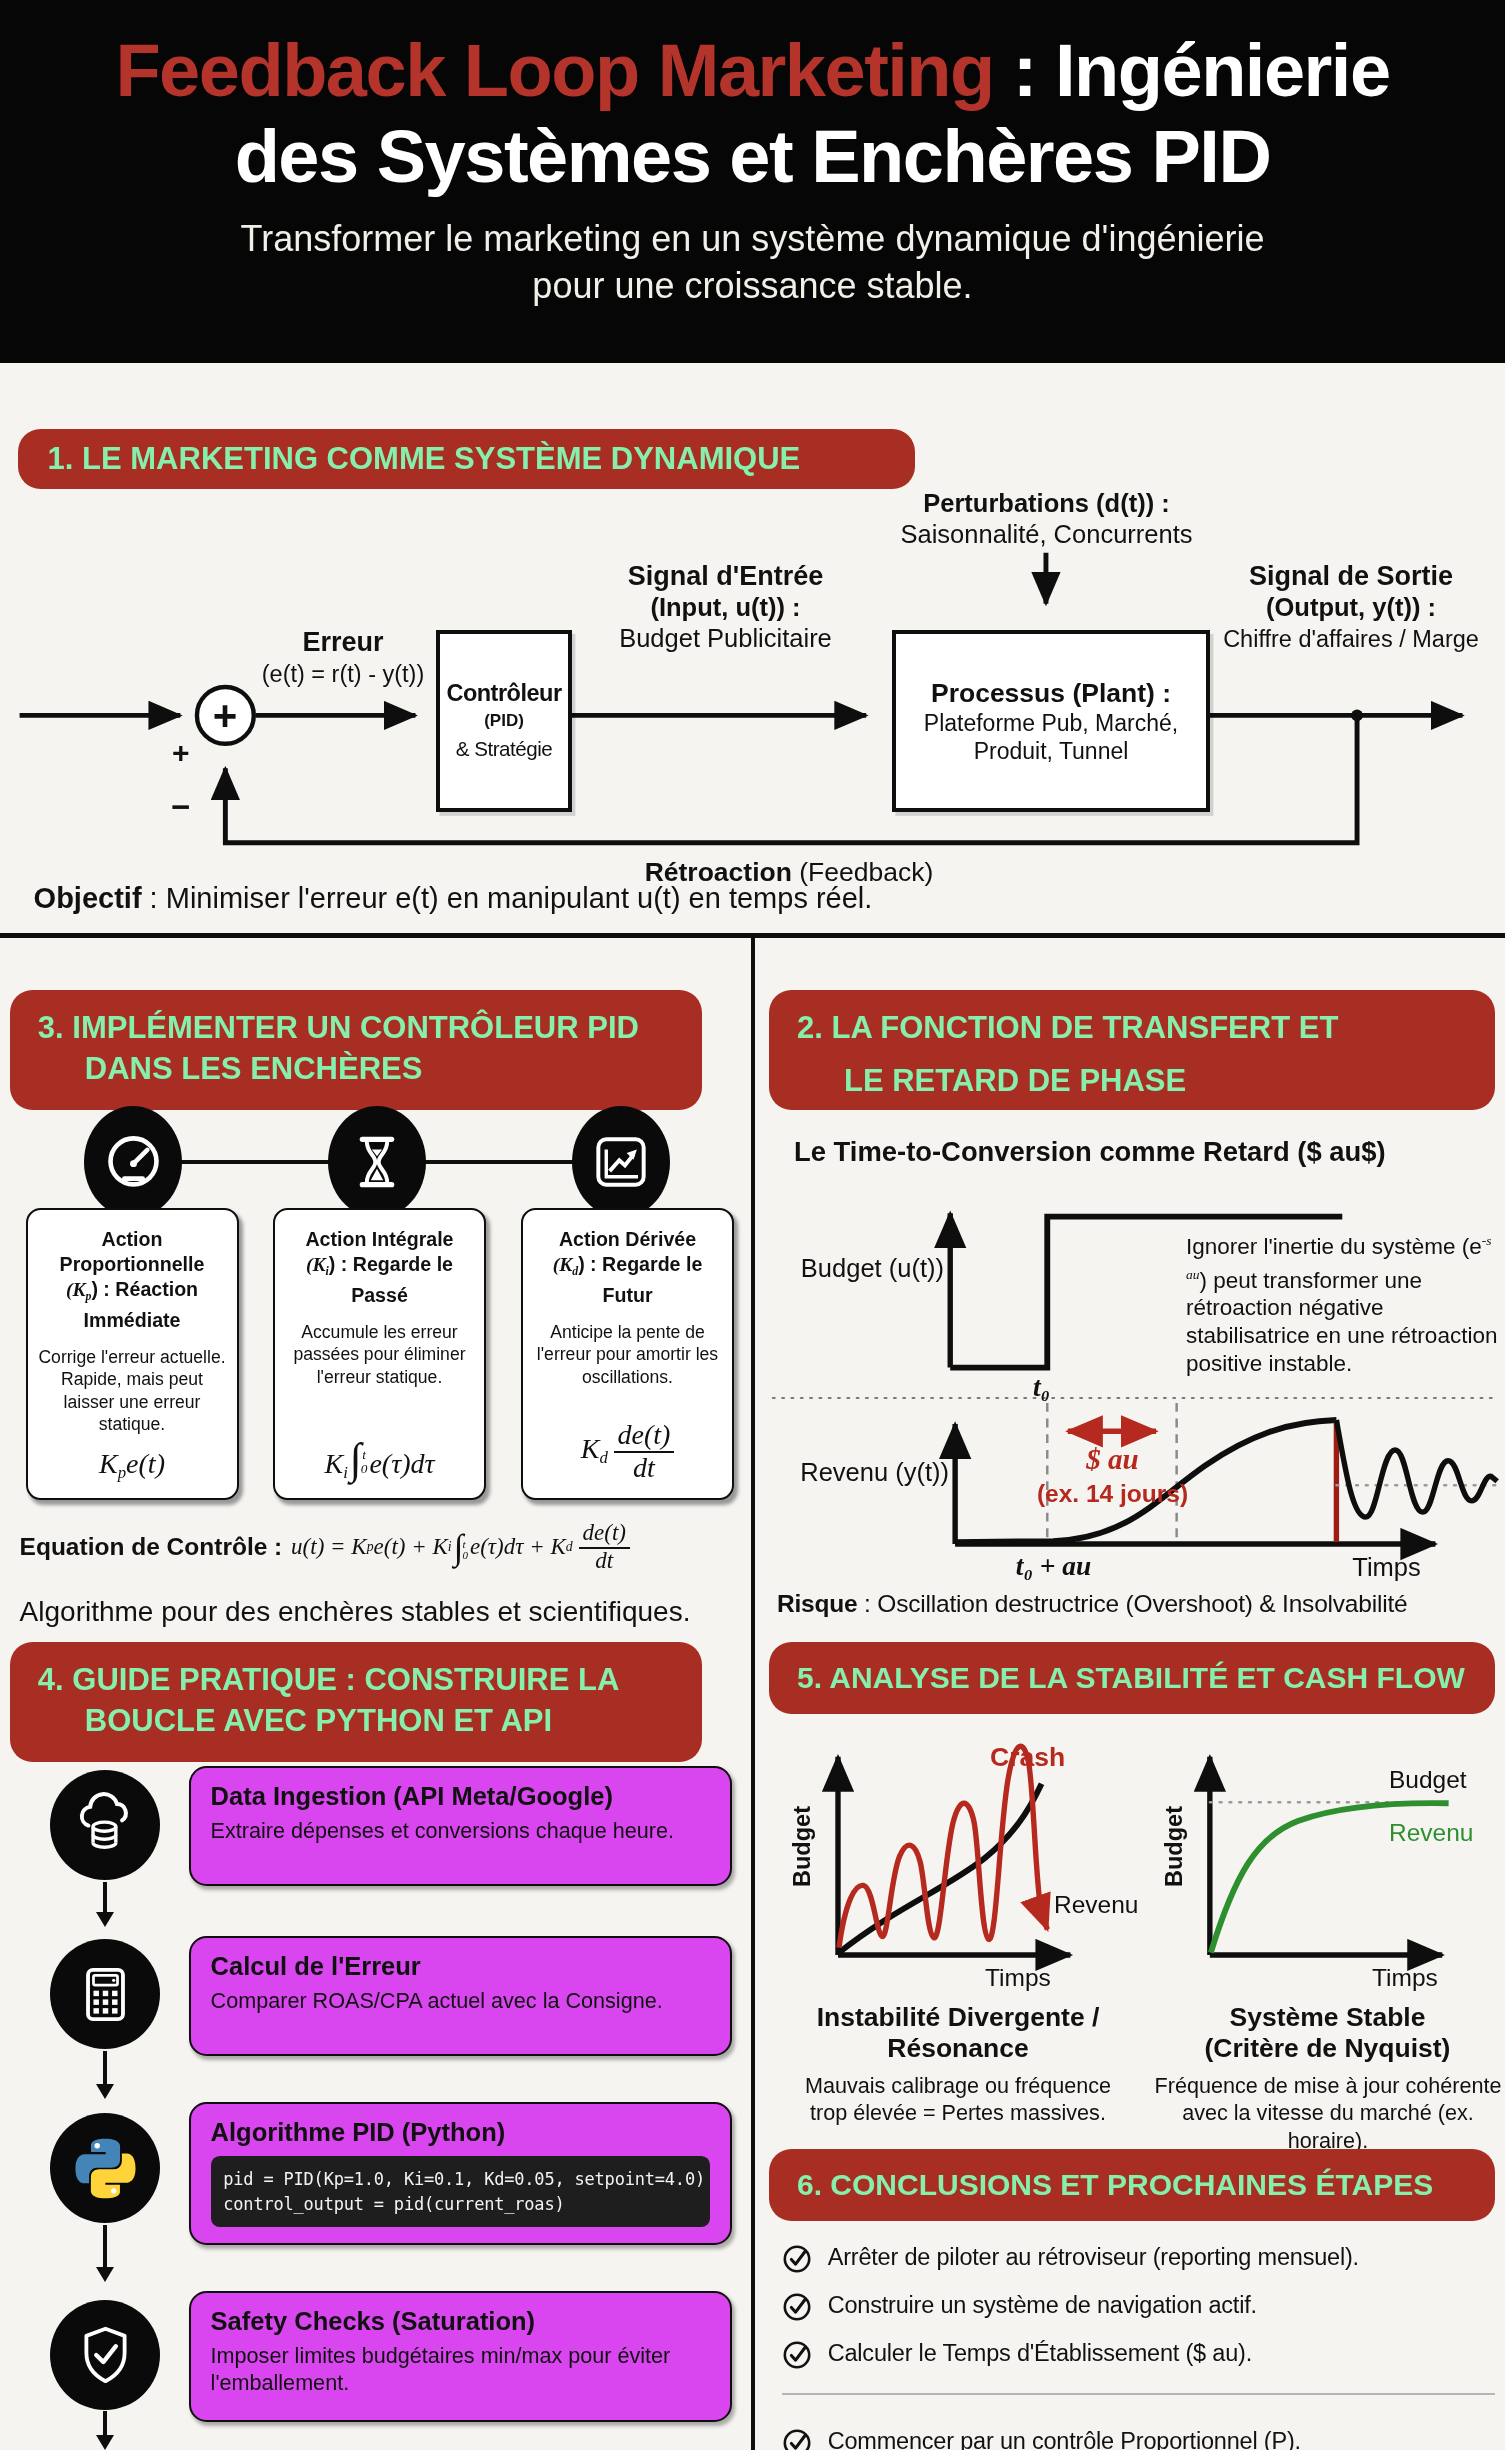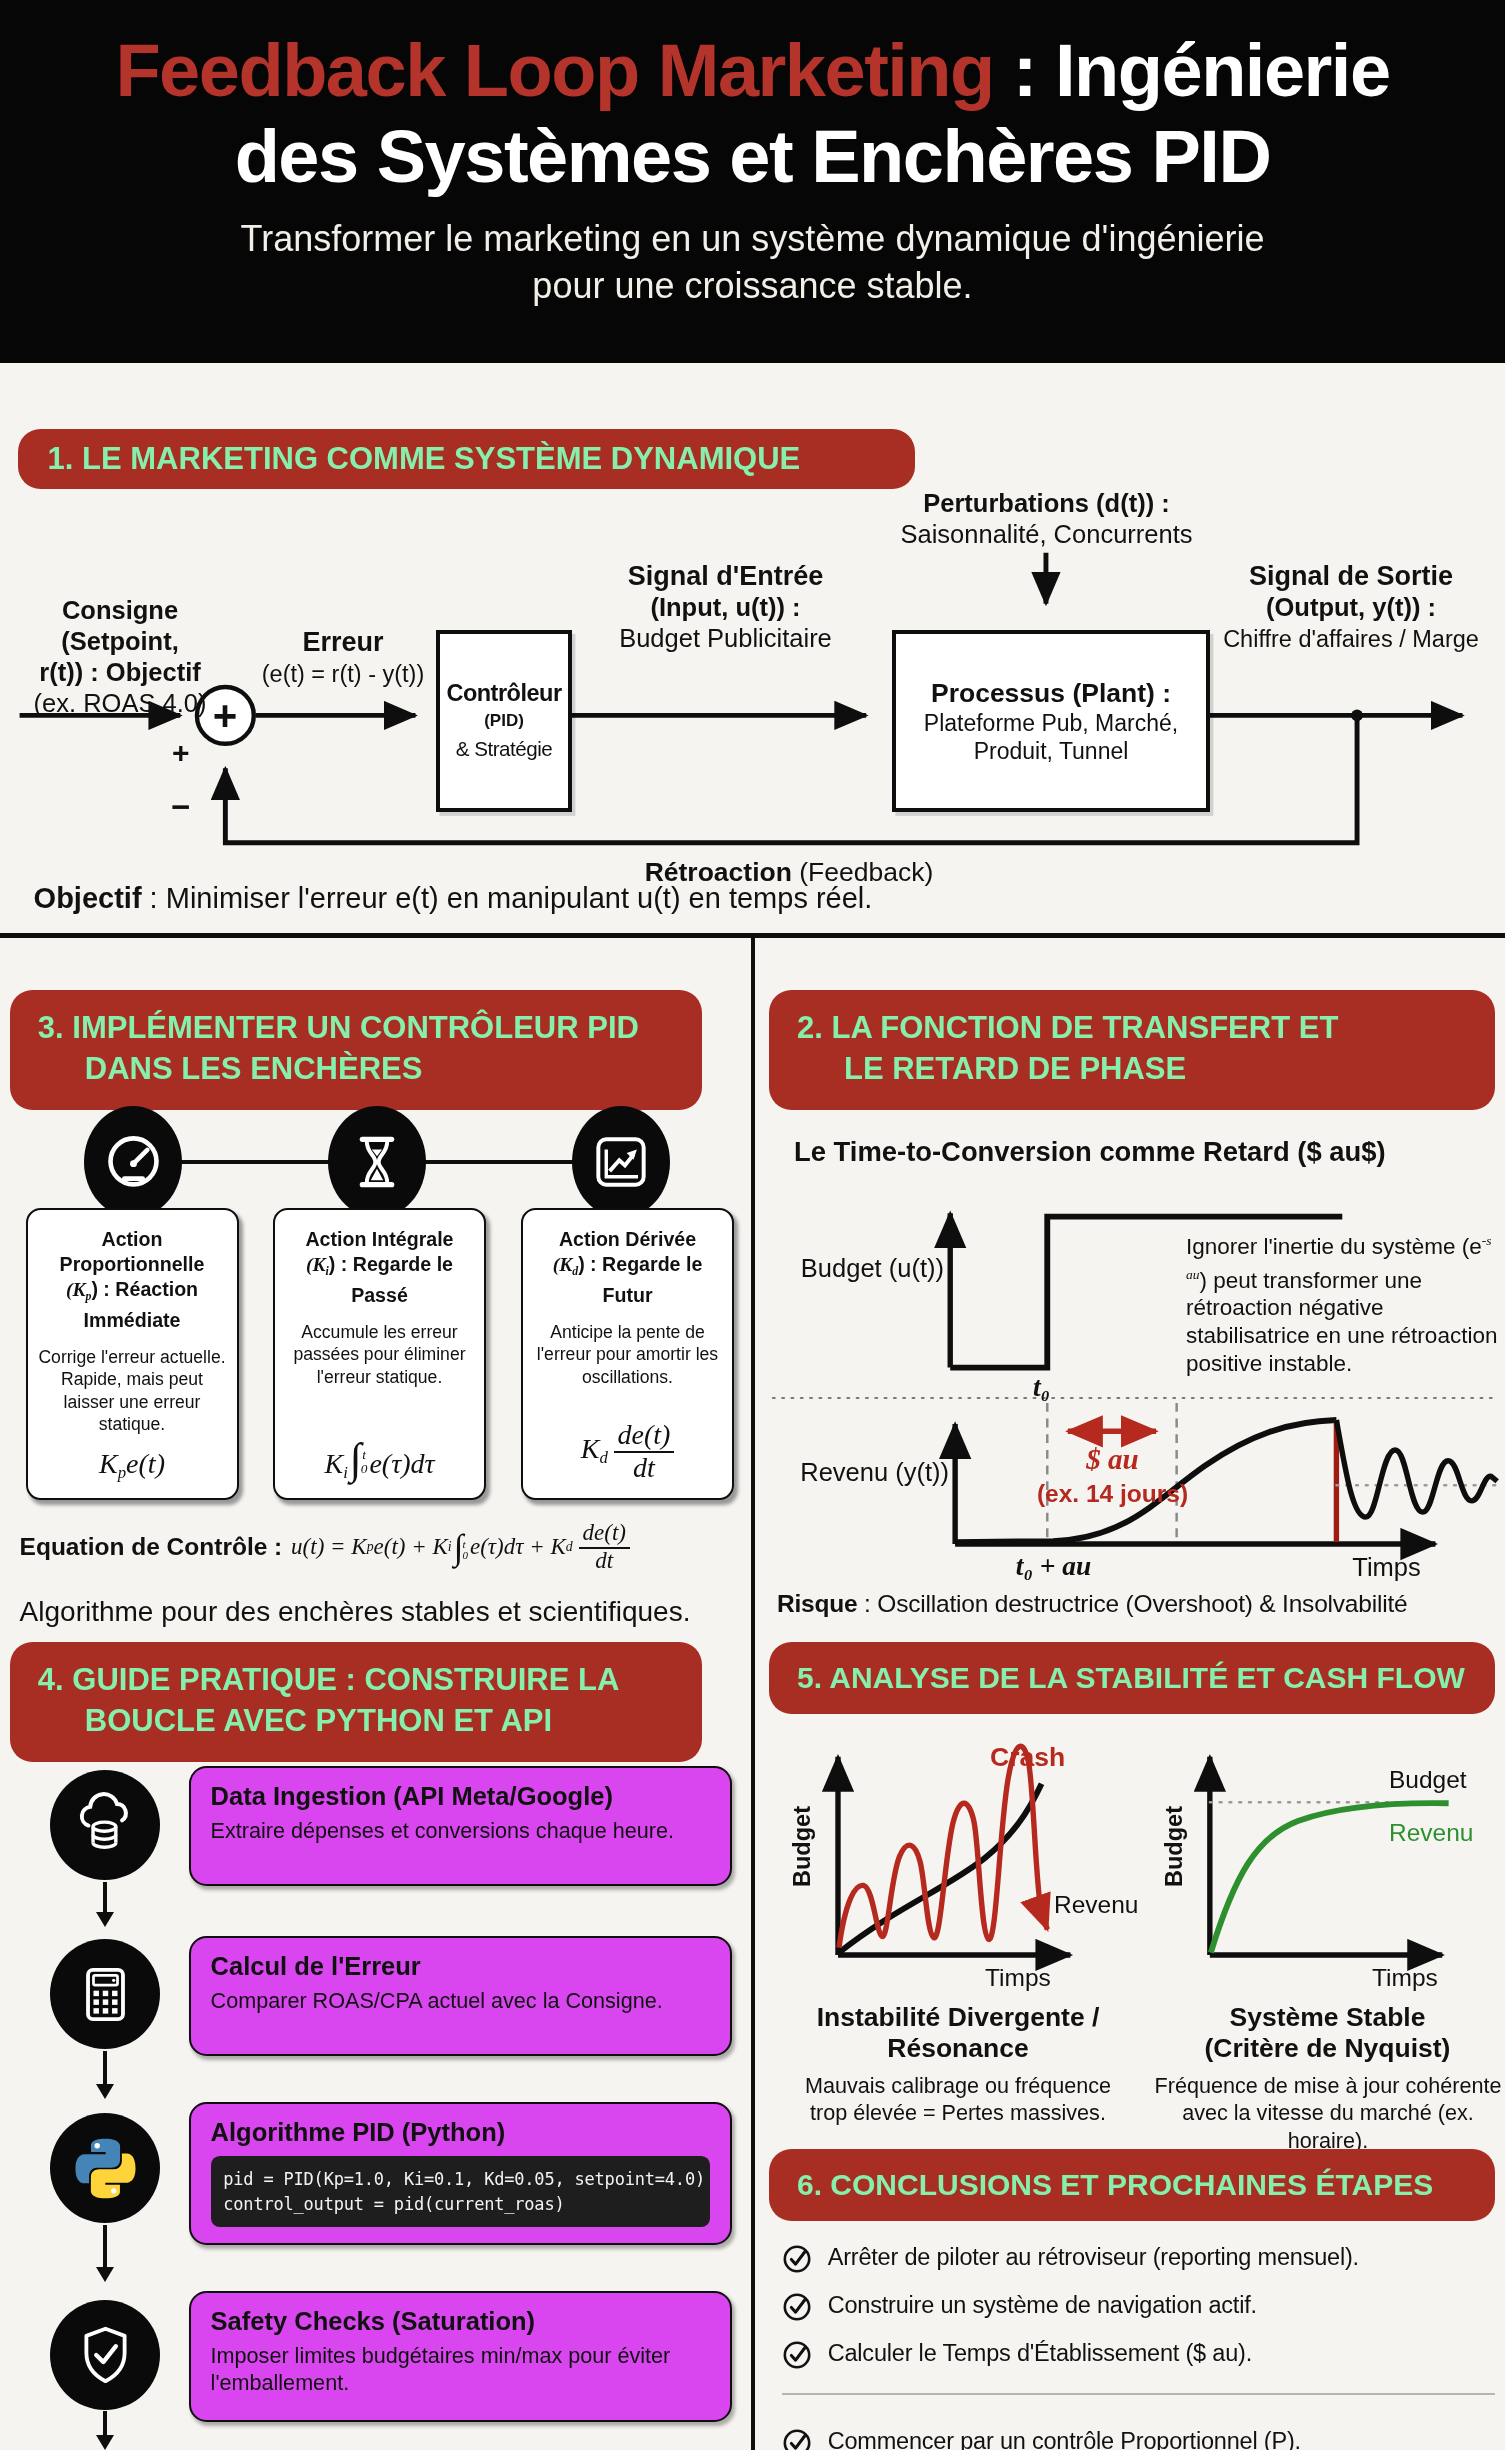--- a/index.html
+++ b/index.html
@@ -80,25 +80,20 @@
     <circle cx="2770" cy="1460" r="12" fill="#0e0e0e"></circle>
     <polyline points="2770,1460 2770,1720 460,1720 460,1568" fill="none" stroke="#0e0e0e" stroke-width="10" marker-end="url(#ah)"></polyline>
     <circle cx="460" cy="1460" r="58" fill="#ffffff" stroke="#0e0e0e" stroke-width="9"></circle>
   </svg>
 
   <div class="dlabel" style="left:880px;top:488px;width:333px;">
     <span class="b">Perturbations (d(t)) :</span><br>
     <span>Saisonnalité, Concurrents</span>
   </div>
 
-  <div class="dlabel" style="left:0px;top:595px;width:240px;">
-    <span class="b">Consigne (Setpoint,</span><br>
-    <span class="b">r(t)) : Objectif</span><br>
-    <span>(ex. ROAS 4.0)</span>
-  </div>
 
   <div class="dlabel" style="left:255px;top:627px;width:176px;">
     <span class="b big">Erreur</span><br>
     <span style="font-size:23.5px;">(e(t) = r(t) - y(t))</span>
   </div>
 
   <div class="dlabel" style="left:566px;top:561px;width:319px;">
     <span class="b big">Signal d'Entrée</span><br>
     <span class="b">(Input, u(t)) :</span><br>
     <span>Budget Publicitaire</span>
@@ -307,21 +302,21 @@
       <div>control_output = pid(current_roas)</div>
     </div>
   </div>
   <div class="scard" style="left:189px;top:2291px;width:543px;height:131px;">
     <div class="st">Safety Checks (Saturation)</div>
     <div class="sd">Imposer limites budgétaires min/max pour éviter l'emballement.</div>
   </div>
 
   <div class="shead" style="left:769px;top:990px;width:726px;height:120px;font-size:31px;line-height:41px;padding:16.7px 0 0 28px;box-sizing:border-box;">
     <span class="l1">2. LA FONCTION DE TRANSFERT ET</span>
-    <span class="l2" style="padding-left:47px;">LE RETARD DE PHASE</span>
+    <span class="l2" style="padding-left:47px;margin-top:12px;">LE RETARD DE PHASE</span>
   </div>
 
   <div class="abs b" style="left:794px;top:1136px;font-size:27.4px;">Le Time-to-Conversion comme Retard ($ au$)</div>
 
   <svg class="abs" style="left:764px;top:1147px;" width="741" height="451" viewBox="1560 2340 1512 920">
     <defs>
       <marker id="ah2" markerWidth="9" markerHeight="8" refX="6.5" refY="3" orient="auto" markerUnits="strokeWidth">
           <path d="M0,0 L7,3 L0,6 z" fill="#0e0e0e"></path>
         </marker>
       <marker id="ahr" markerWidth="9" markerHeight="8" refX="6.5" refY="3" orient="auto" markerUnits="strokeWidth">

